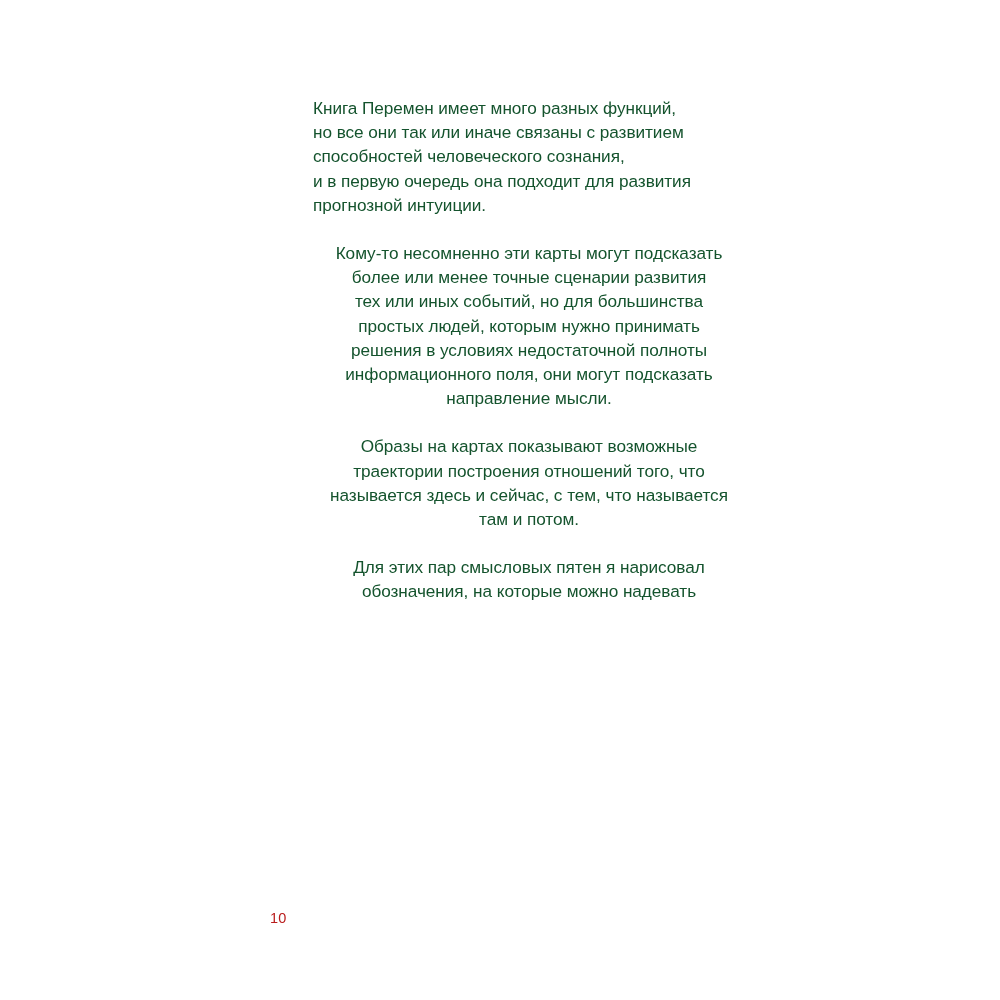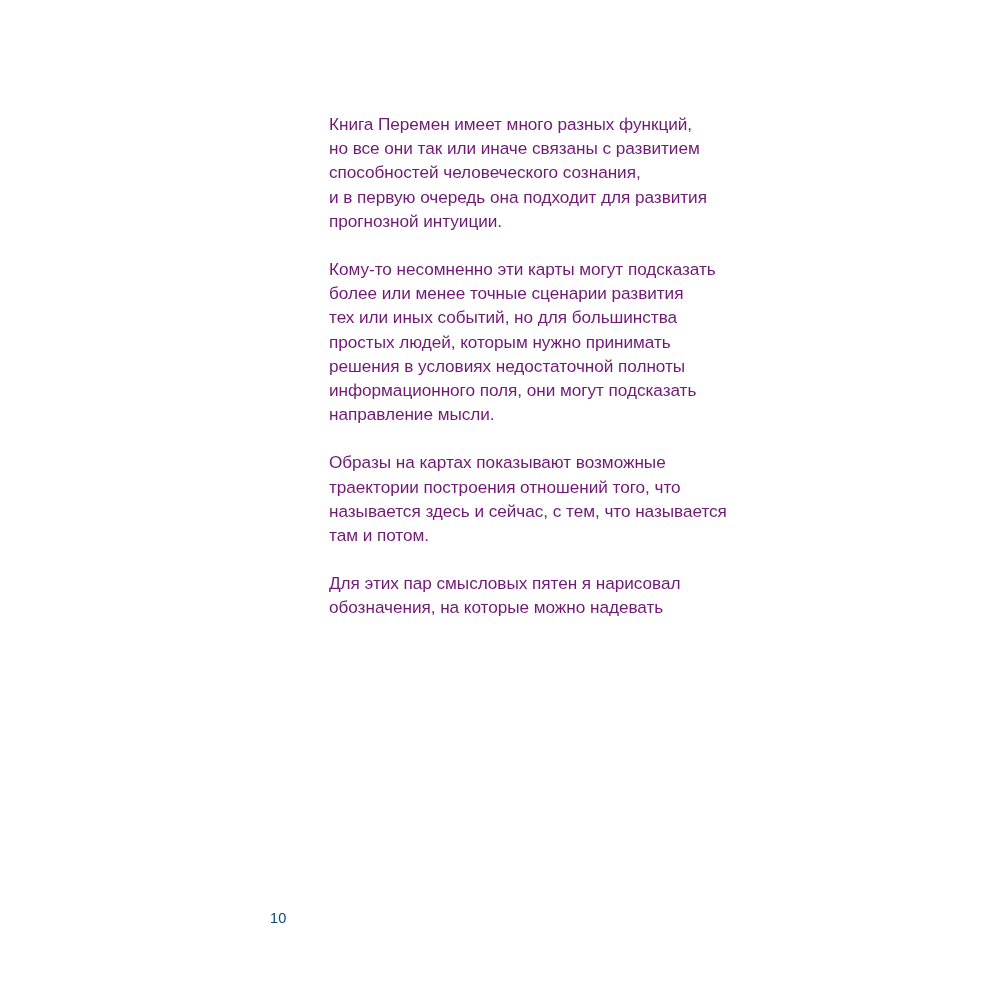--- a/index.html
+++ b/index.html
@@ -27,44 +27,45 @@
   .text-column {
     position: absolute;
     left: 313px;
     top: 96px;
     width: 432px;
   }
   .para {
     font-size: 17.2px;
     line-height: 24.2px;
     letter-spacing: -0.05px;
-    color: #701a75;
-    margin: 16px;
+    color: #14532d;
+    margin: 0;
     white-space: pre-line;
   }
   .para.gap-normal {
     margin-top: 24px;
+    text-align: center;
   }
   .para.gap-large {
     margin-top: 49px;
   }
   .para.gap-after-bold {
     margin-top: 28px;
   }
   .para.bold {
     font-weight: bold;
     letter-spacing: -0.1px;
   }
   .page-number {
     position: absolute;
     left: 270px;
     top: 908px;
     font-size: 14.5px;
     line-height: 20px;
-    color: #0c4a6e;
+    color: #b91c1c;
     letter-spacing: 0.1px;
   }
 </style>
 </head>
 <body>
 
 <div class="page">
 
   <div class="text-column">
 

